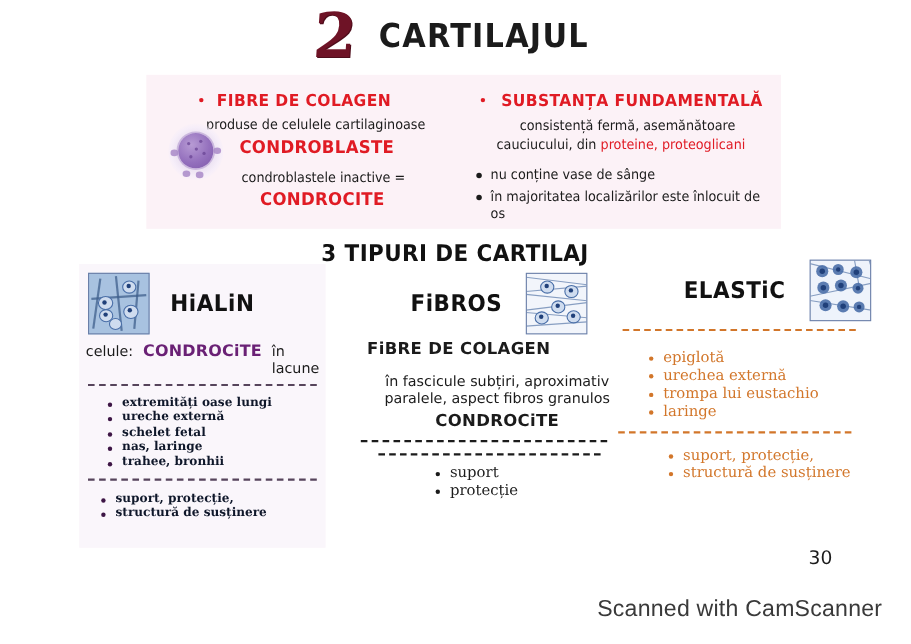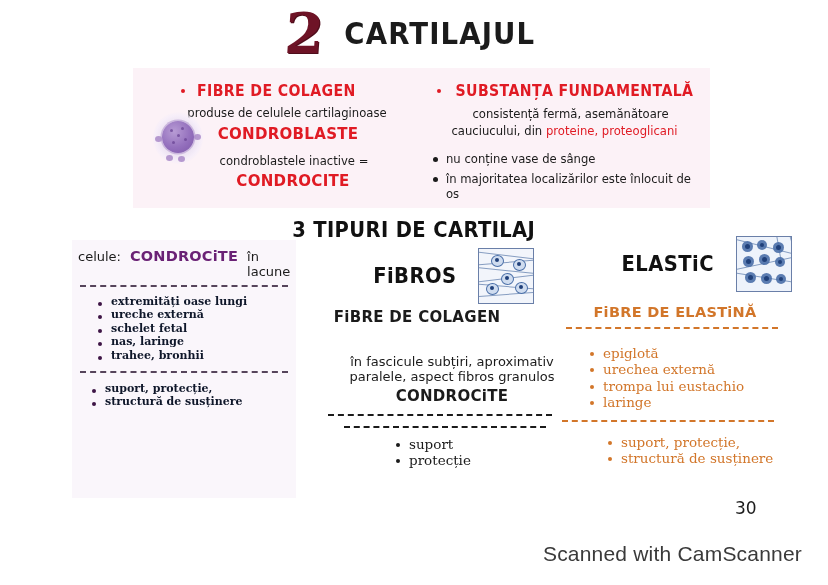--- a/index.html
+++ b/index.html
@@ -194,20 +194,38 @@
           <span class="dot-dark" style="margin-top:6px;"></span>
           <span class="bl-txt">în majoritatea localizărilor este înlocuit de os</span>
         </div>
       </div>
     </div>
   </div>
 
   <div class="tipuri"><span>3 TIPURI DE CARTILAJ</span></div>
 
   <div class="col col-hialin">
+    <div style="display:flex;align-items:center;gap:16px;padding:8px 0 0 8px;">
+      <div class="micro m-h">
+        <div class="mh-line" style="left:6px;top:4px;width:1.5px;height:46px;transform:rotate(8deg);"></div>
+        <div class="mh-line" style="left:26px;top:2px;width:1.5px;height:50px;transform:rotate(-6deg);"></div>
+        <div class="mh-line" style="left:42px;top:6px;width:1.5px;height:44px;transform:rotate(5deg);"></div>
+        <div class="mh-line" style="left:2px;top:20px;width:50px;height:1.5px;transform:rotate(-4deg);"></div>
+        <div class="mcell2" style="left:8px;top:20px;width:12px;height:11px;"></div>
+        <div class="mcell2" style="left:9px;top:32px;width:11px;height:10px;"></div>
+        <div class="mcell2" style="left:30px;top:6px;width:11px;height:10px;"></div>
+        <div class="mcell2" style="left:31px;top:28px;width:12px;height:11px;"></div>
+        <div class="mcell2" style="left:18px;top:40px;width:10px;height:9px;"></div>
+        <div class="mnuc" style="left:12px;top:24px;width:4px;height:4px;"></div>
+        <div class="mnuc" style="left:13px;top:35px;width:4px;height:4px;"></div>
+        <div class="mnuc" style="left:34px;top:9px;width:4px;height:4px;"></div>
+        <div class="mnuc" style="left:35px;top:31px;width:4px;height:4px;"></div>
+      </div>
+      <div class="col-title"><span>HiALiN</span></div>
+    </div>
 
     <div style="display:flex;align-items:baseline;gap:9px;padding:8px 0 0 6px;">
       <span style="font-family:'DejaVu Sans',sans-serif;font-size:13px;color:#1b1b1b;">celule:</span>
       <span style="font-family:'DejaVu Sans',sans-serif;font-size:14.5px;font-weight:700;color:#6a2175;letter-spacing:.2px;">CONDROCiTE</span>
       <span style="font-family:'DejaVu Sans',sans-serif;font-size:13px;color:#1b1b1b;">în lacune</span>
     </div>
 
     <div class="dashed" style="margin:6px 8px 8px 8px;"></div>
 
     <div style="padding-left:26px;">
@@ -265,21 +283,21 @@
         <div class="mnuc" style="left:16px;top:9px;width:4px;height:4px;"></div>
         <div class="mnuc" style="left:38px;top:13px;width:4px;height:4px;"></div>
         <div class="mnuc" style="left:26px;top:27px;width:4px;height:4px;"></div>
         <div class="mnuc" style="left:11px;top:37px;width:4px;height:4px;"></div>
         <div class="mnuc" style="left:40px;top:36px;width:4px;height:4px;"></div>
       </div>
     </div>
 
     <div class="center" style="font-family:'DejaVu Sans',sans-serif;font-size:15px;font-weight:700;color:#1b1b1b;letter-spacing:.3px;margin:4px 70px 0 0;">FiBRE DE COLAGEN</div>
 
-    <div class="center" style="font-family:'DejaVu Sans',sans-serif;font-size:13px;color:#1b1b1b;margin-top:28px;">în fascicule subțiri, aproximativ</div>
+    <div class="center" style="font-family:'DejaVu Sans',sans-serif;font-size:13px;color:#1b1b1b;margin-top:14px;">în fascicule subțiri, aproximativ</div>
     <div class="center" style="font-family:'DejaVu Sans',sans-serif;font-size:13px;color:#1b1b1b;">paralele, aspect fibros granulos</div>
     <div class="center" style="font-family:'DejaVu Sans',sans-serif;font-size:15px;font-weight:700;color:#1b1b1b;letter-spacing:.3px;margin-top:3px;">CONDROCiTE</div>
 
     <div class="dashed-k" style="margin:9px 34px 10px 10px;"></div>
 
 
     <div class="dashed-k" style="margin:7px 40px 8px 26px;"></div>
 
     <div style="padding-left:78px;">
       <div class="li li-f">
@@ -316,21 +334,20 @@
         <div class="mnuc" style="left:39px;top:8px;width:5px;height:5px;"></div>
         <div class="mnuc" style="left:9px;top:22px;width:5px;height:5px;"></div>
         <div class="mnuc" style="left:25px;top:20px;width:5px;height:5px;"></div>
         <div class="mnuc" style="left:41px;top:23px;width:4px;height:4px;"></div>
         <div class="mnuc" style="left:11px;top:38px;width:5px;height:5px;"></div>
         <div class="mnuc" style="left:27px;top:39px;width:5px;height:5px;"></div>
         <div class="mnuc" style="left:42px;top:40px;width:4px;height:4px;"></div>
       </div>
     </div>
 
-    <div class="center" style="font-family:'DejaVu Sans',sans-serif;font-size:14.5px;font-weight:700;color:#d2762a;letter-spacing:.3px;margin:12px 60px 0 0;">FiBRE DE ELASTiNĂ</div>
 
 
     <div class="dashed-o" style="margin:7px 42px 10px -24px;"></div>
 
     <div style="padding-left:0px;margin-top:16px;">
       <div class="li li-e">
           <span class="bull"></span>
           <span class="txt">epiglotă</span>
         </div>
       <div class="li li-e">

